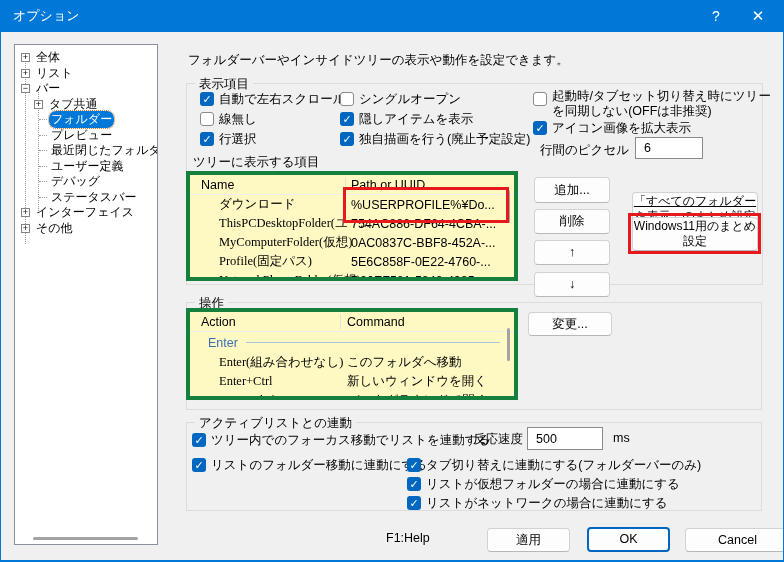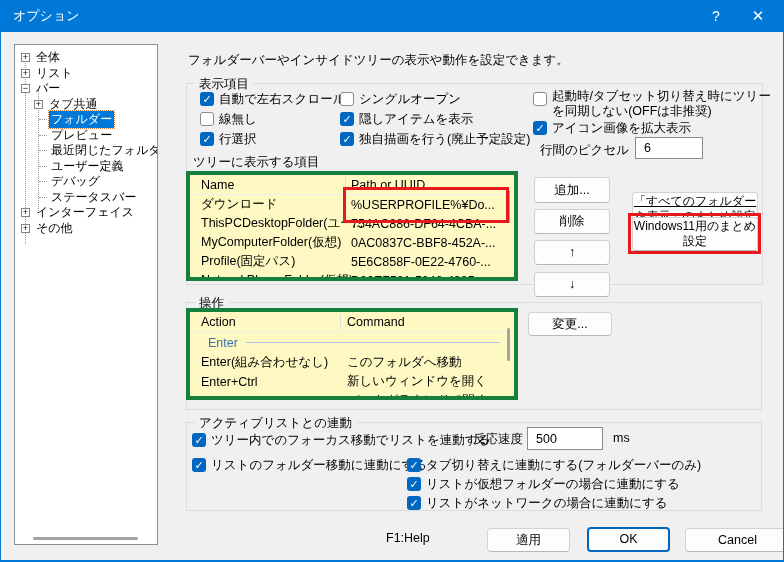--- a/index.html
+++ b/index.html
@@ -17,21 +17,21 @@
   
   .treepanel { position:absolute; left:14px; top:44px; width:144px; height:501px; background:#fff; border:1px solid #8a9099; overflow:hidden; font-size:12px; color:#000; }
   .treerows { position:relative; padding-top:5px; z-index:2; }
   .trow { height:15.5px; display:flex; align-items:center; white-space:nowrap; }
   .trow.root { padding-left:6px; }
   .trow.child-exp { padding-left:19px; }
   .trow.child { padding-left:24px; }
   .expbox { width:9px; height:9px; border:1px solid #848484; background:#fff; font-size:9px; line-height:7px; text-align:center; color:#000; margin-right:4px; flex:0 0 auto; }
   .stub { width:8px; height:1px; border-bottom:1px dotted #9a9a9a; margin-right:2px; flex:0 0 auto; }
   .tlabel { padding:0 2px; }
-  .tlabel.sel { background:#0078d7; color:#fff; outline:1px dotted #d97a33; }
+  .tlabel.sel { background:#0078d7; color:#fff; outline:1px dotted #d97a33;border-radius:7px; }
   .vline { position:absolute; border-left:1px dotted #9a9a9a; width:0; z-index:1; }
   .vline.rootline { left:10px; top:13px; height:186px; }
   .vline.childline { left:23px; top:44px; height:124px; }
   .hscroll-thumb { position:absolute; left:18px; top:492px; width:105px; height:3px; background:#a3a3a3; border-radius:2px; }
 
   
   .intro { position:absolute; left:188px; top:52px; font-size:12.5px; color:#000; }
 
   
   .groupbox { position:absolute; border:1px solid #dcdcdc; }
@@ -52,21 +52,21 @@
 
   
   .listbox { position:absolute; background:#fef9c3; border:4px solid #15803d; overflow:hidden; font-size:12.5px; color:#000; }
   .lb-tree { left:186px; top:171px; width:332px; height:110px; }
   .lb-action { left:186px; top:308px; width:332px; height:92px; }
   .lhead { height:20px; display:flex; align-items:center; position:relative; border-bottom:1px solid #ededed; }
   .lhead .c1 { margin-left:11px; }
   .lhead .sep { position:absolute; left:155px; top:2px; bottom:2px; width:1px; background:#e0e0e0; }
   .lhead .c2 { position:absolute; left:161px; }
   .lrow { height:19px; display:flex; align-items:center; position:relative; white-space:nowrap; }
-  .lrow .c1 { margin-left:11px; }
+  .lrow .c1 { margin-left:29px;font-family:Liberation Serif, serif; }
   .lrow .c2 { position:absolute; left:161px; }
   .grow { height:21px; display:flex; align-items:center; color:#3f6fb4; }
   .grow .gname { margin-left:18px; margin-right:8px; }
   .grow .gline { flex:1; height:1px; background:#aac4e2; margin-right:14px; }
   .vthumb { position:absolute; width:3px; height:33px; background:#a3a3a3; border-radius:2px; z-index:5; }
 
   
   .btn { position:absolute; background:#fdfdfd; border:1px solid #d2d2d2; border-bottom-color:#b8b8b8; border-radius:4px; font-size:12.5px; color:#000; display:flex; align-items:center; justify-content:center; text-align:center; line-height:15px; }
   .btn.default { border:2px solid #0067c0; }
 

